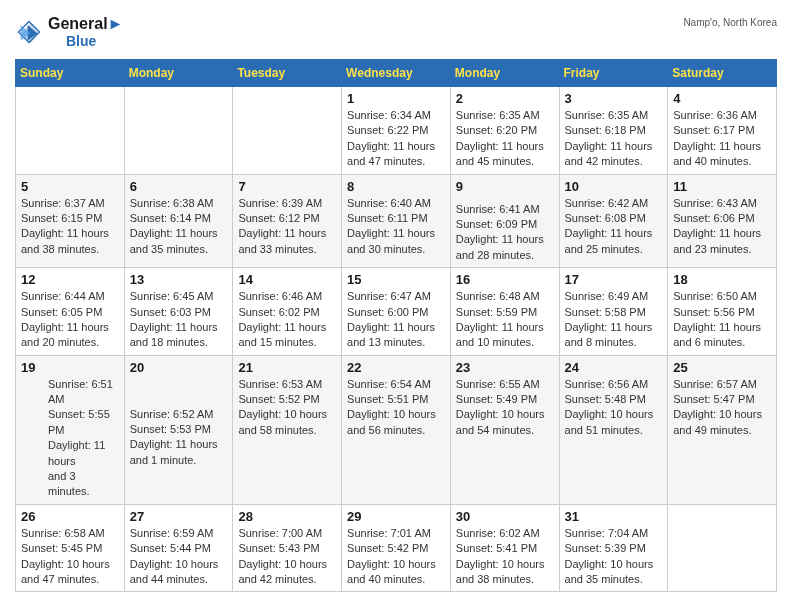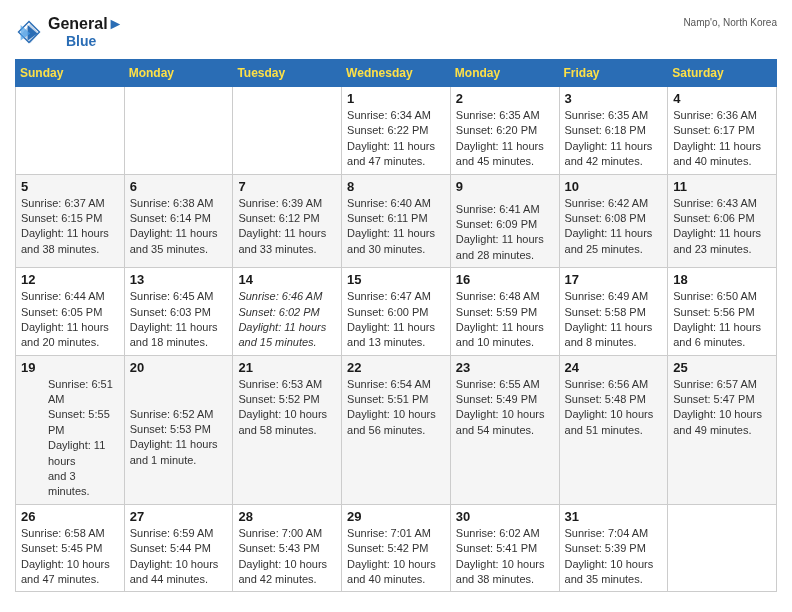--- a/index.html
+++ b/index.html
@@ -211,21 +211,21 @@
         </td>
         <td>
           <div class="day-number">13</div>
           <div class="day-info" style="white-space: pre-line;">Sunrise: 6:45 AM
 Sunset: 6:03 PM
 Daylight: 11 hours
 and 18 minutes.</div>
         </td>
         <td>
           <div class="day-number">14</div>
-          <div class="day-info" style="white-space: pre-line; font-style: italic;">Sunrise: 6:46 AM
+          <div class="day-info" style="white-space: pre-line;">Sunrise: 6:46 AM
 Sunset: 6:02 PM
 Daylight: 11 hours
 and 15 minutes.</div>
         </td>
         <td>
           <div class="day-number">15</div>
           <div class="day-info" style="white-space: pre-line;">Sunrise: 6:47 AM
 Sunset: 6:00 PM
 Daylight: 11 hours
 and 13 minutes.</div>

